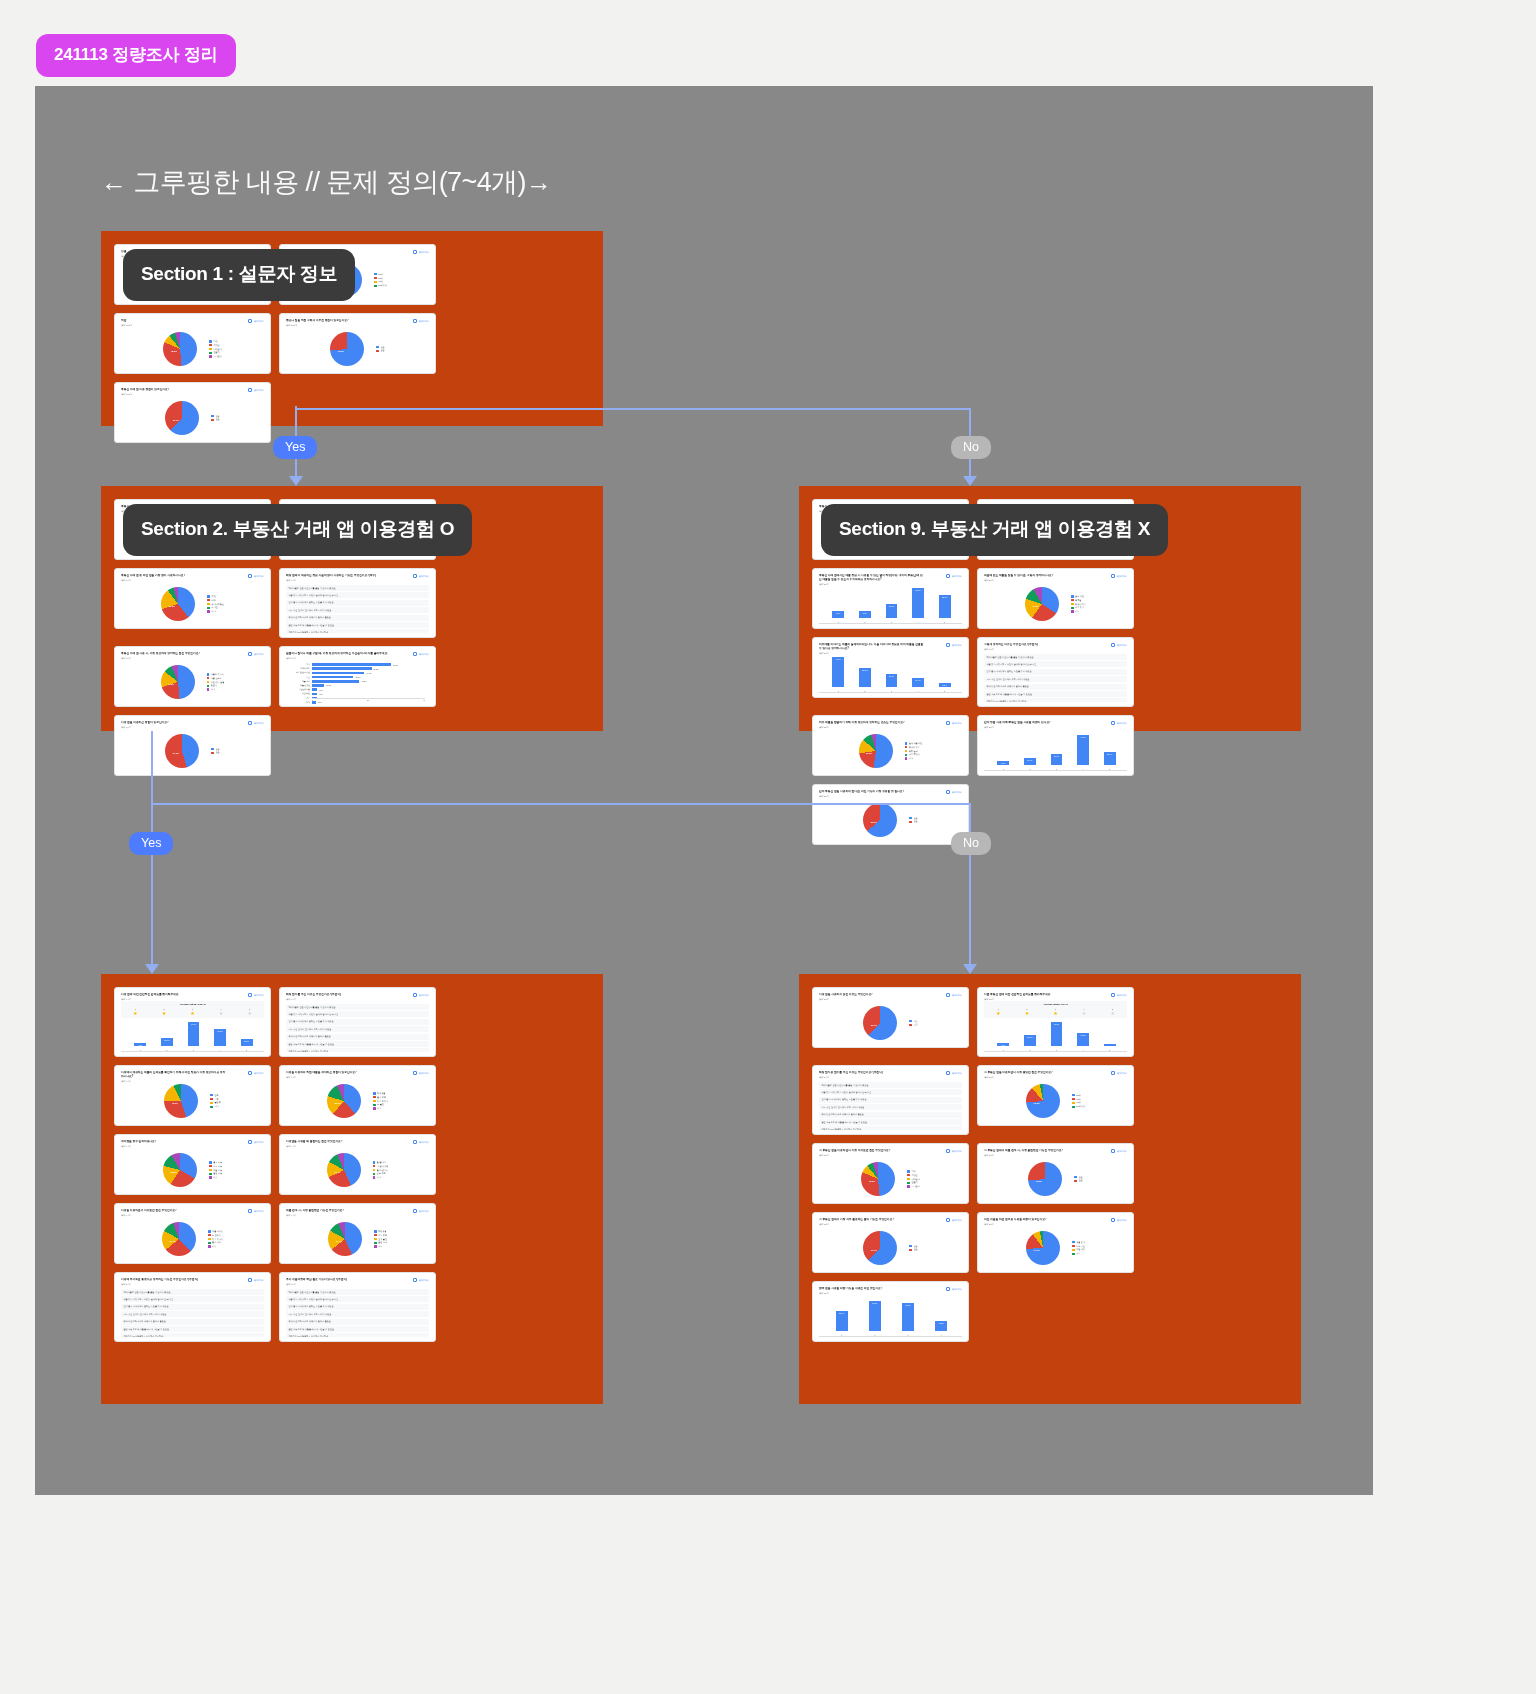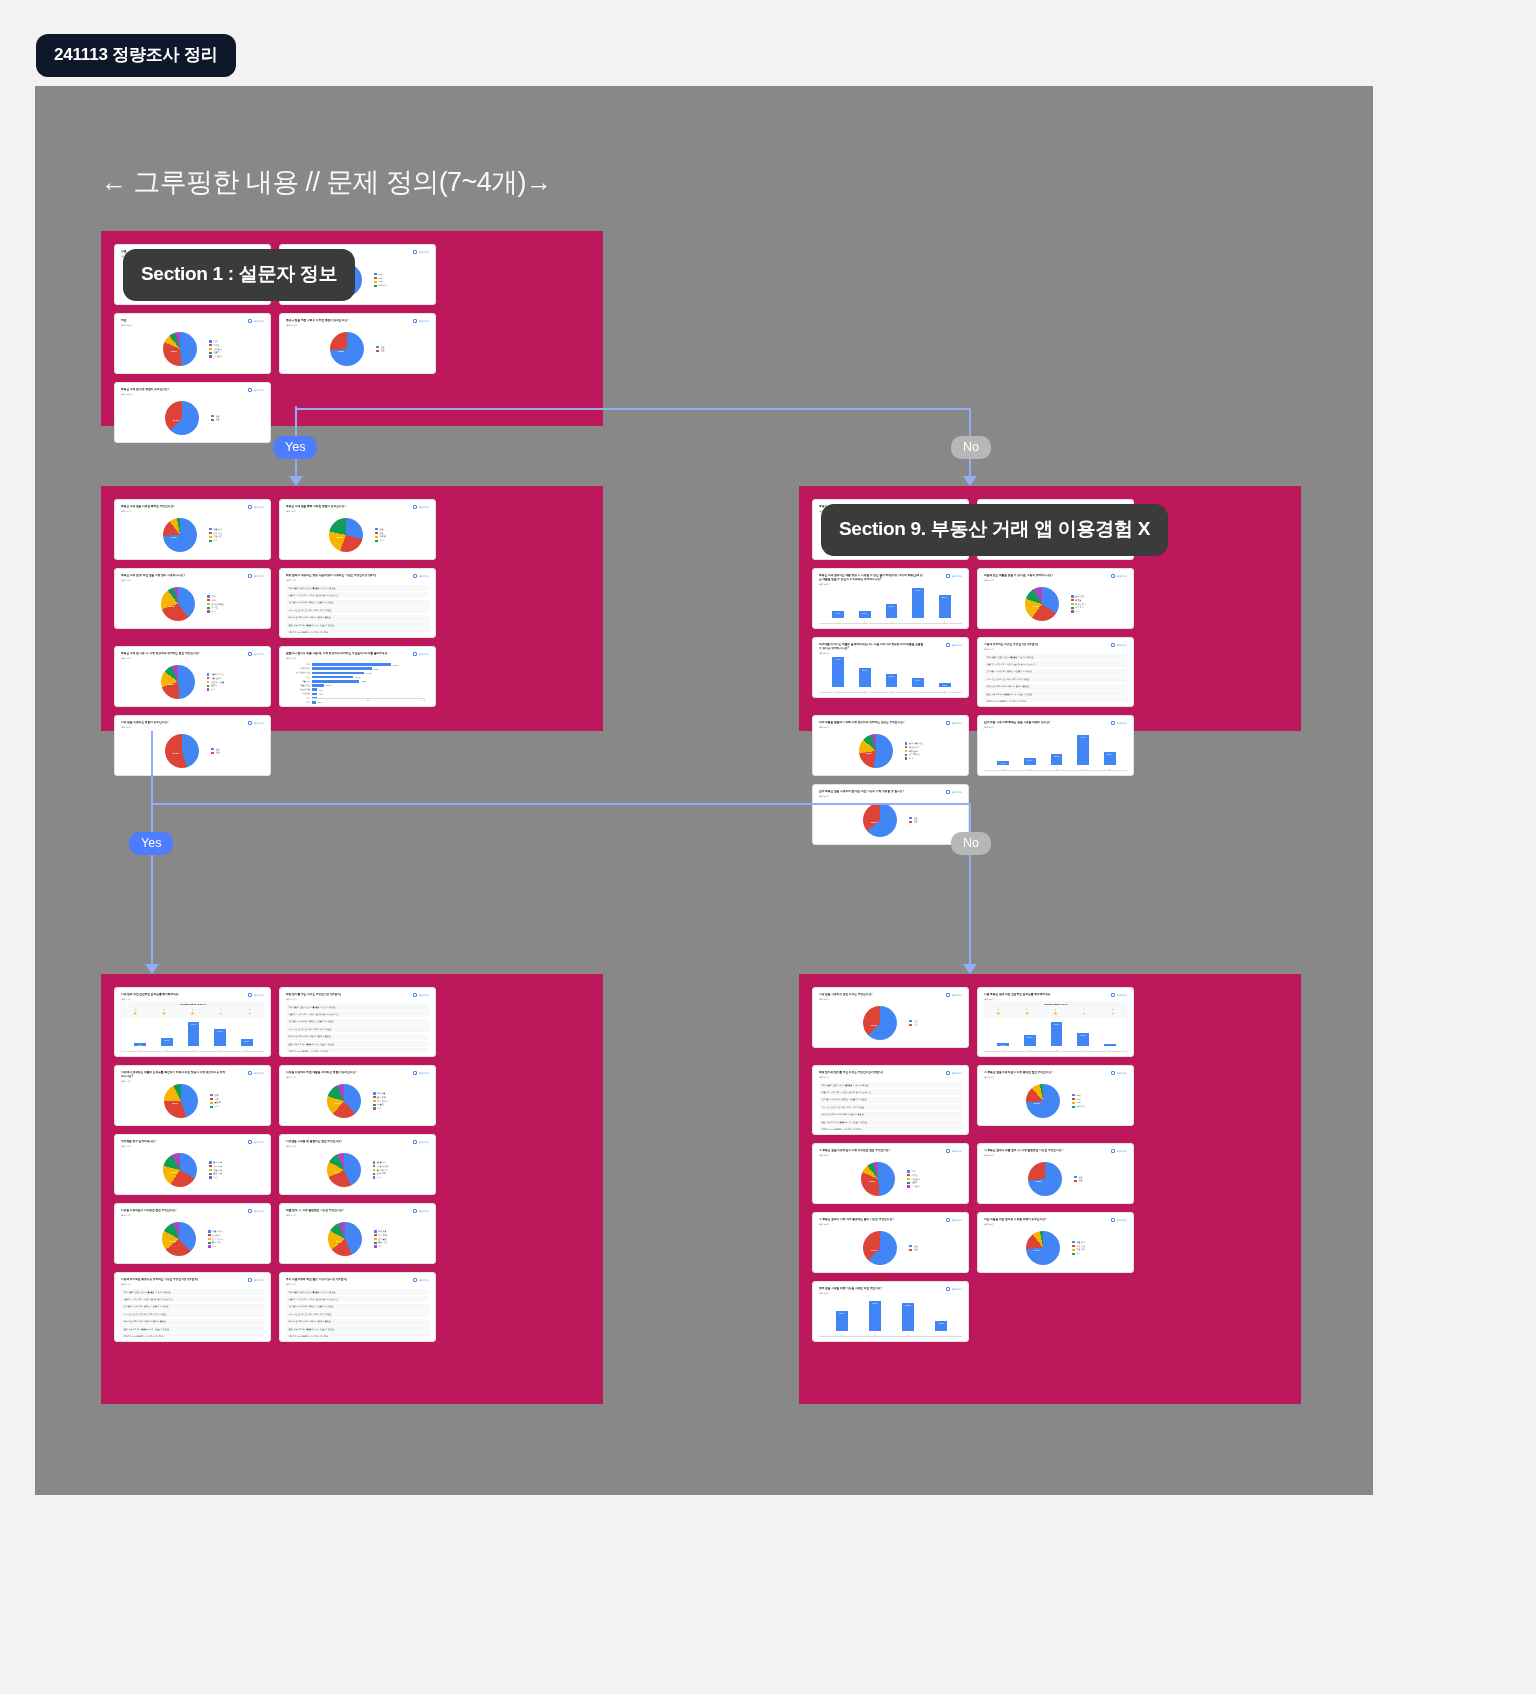--- a/index.html
+++ b/index.html
@@ -8,21 +8,21 @@
     width: 1536px; height: 1694px;
     background: #f2f2f1;
     font-family: "Liberation Sans", "DejaVu Sans", sans-serif;
     overflow: hidden;
   }
   #root { position: relative; width: 1536px; height: 1694px; }
 
   
   .title-badge {
     position: absolute; left: 36px; top: 34px;
-    background: #0f172a; color: #ffffff;
+    background: #d946ef; color: #ffffff;
     font-size: 17px; font-weight: 700;
     padding: 9px 18px 11px 18px;
     border-radius: 12px;
     letter-spacing: -0.2px;
     white-space: nowrap;
   }
 
   
   .canvas {
     position: absolute; left: 35px; top: 86px;
@@ -34,21 +34,21 @@
   .canvas-heading {
     position: absolute; left: 66px; top: 78px;
     color: #fafafa; font-size: 27px; font-weight: 400;
     letter-spacing: -0.6px; white-space: nowrap;
   }
   .canvas-heading .arrow { font-size: 26px; }
 
   
   .section-box {
     position: absolute;
-    background: #be185d;
+    background: #c2410c;
   }
   .section-label {
     position: absolute; left: 22px; top: 18px;
     background: #3b3b3b; color: #ffffff;
     font-size: 19px; font-weight: 700;
     padding: 12px 18px 14px 18px;
     border-radius: 13px;
     white-space: nowrap; z-index: 6;
     letter-spacing: -0.3px;
   }
@@ -325,20 +325,21 @@
                   <span class="legend-sw" style="background: rgb(219, 68, 55);"></span>
                   <span class="legend-tx">없음</span>
                 </div>
               </div>
             </div>
           </div>
         </div>
     </div>
 
     <div class="section-box" style="left:66px; top:400px; width:502px; height:245px;">
+      <div class="section-label">Section 2. 부동산 거래 앱 이용경험 O</div>
       <div class="grid" id="grid-1">
           <div class="card">
             <div class="card-title">부동산 거래 앱을 이용한 목적은 무엇인가요?</div>
             <div class="card-sub">응답 97개</div>
             <div class="copy-link">
               <span class="lnk-ico"></span>
               <span class="lnk-txt">응답 복사</span>
             </div>
             <div class="card-body">
               <div class="pie" style="width: 34px; height: 34px; background: conic-gradient(rgb(66, 133, 244) 0deg, rgb(66, 133, 244) 267.12deg, rgb(219, 68, 55) 267.12deg, rgb(219, 68, 55) 322.92deg, rgb(244, 180, 0) 322.92deg, rgb(244, 180, 0) 348.84deg, rgb(15, 157, 88) 348.84deg, rgb(15, 157, 88) 360deg);">

